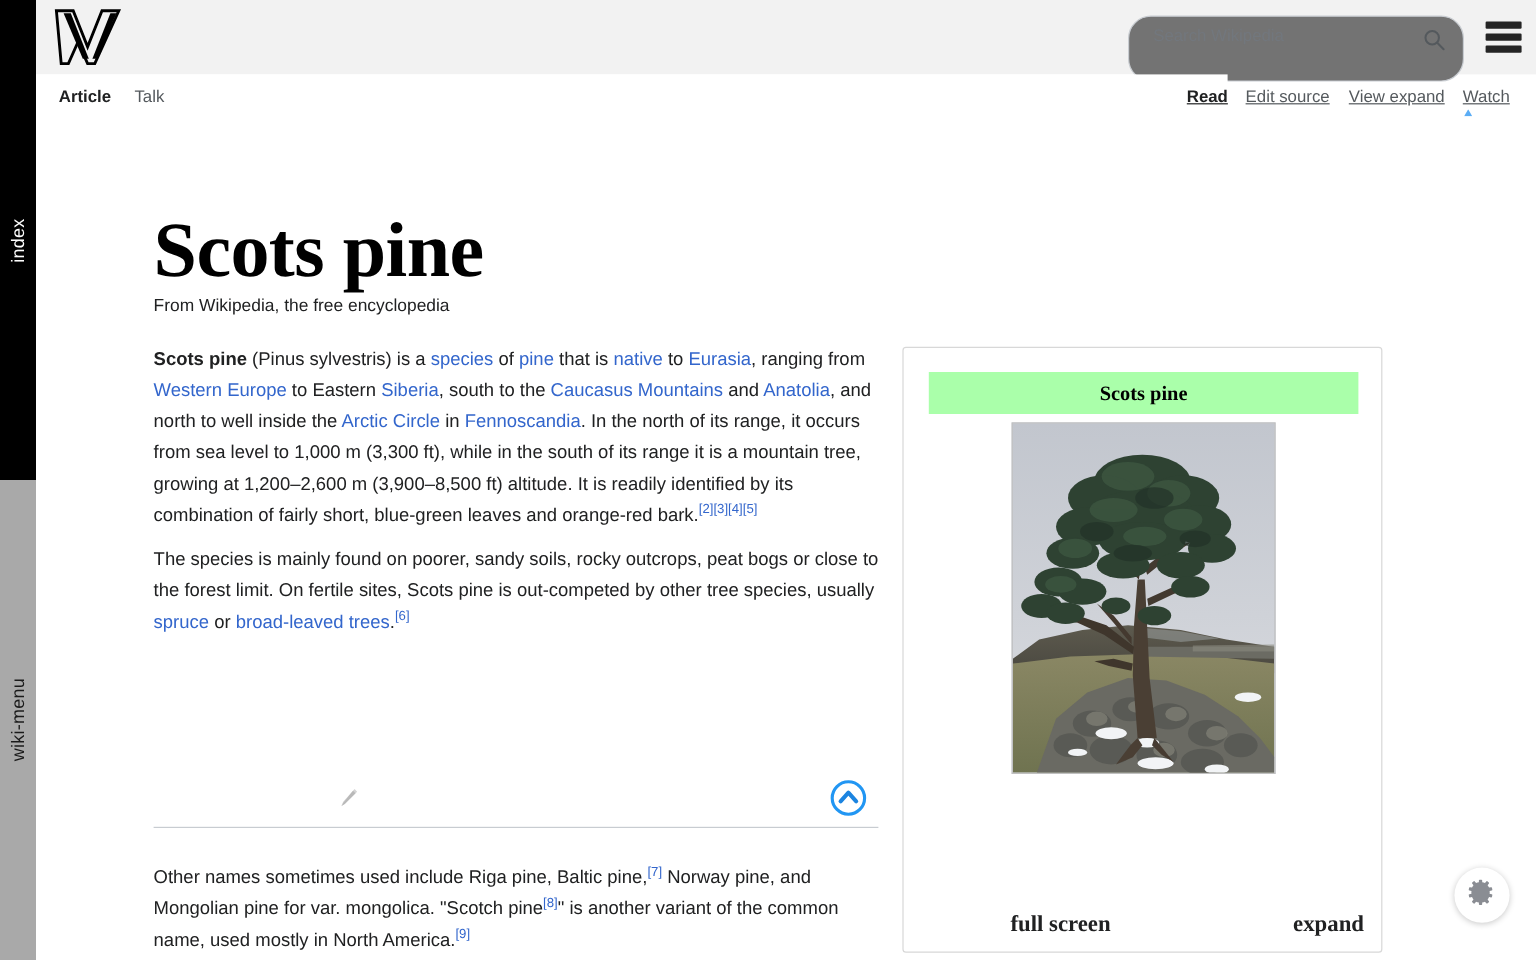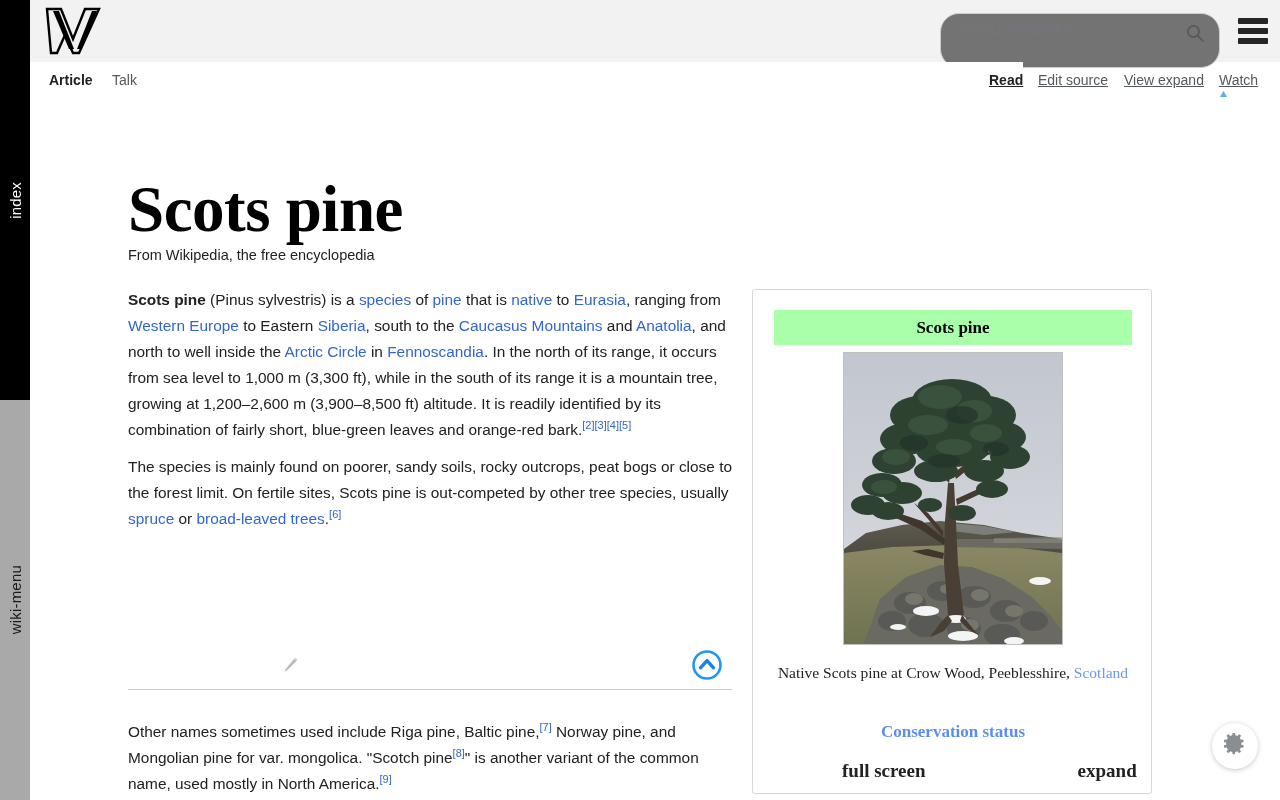--- a/index.html
+++ b/index.html
@@ -452,23 +452,21 @@
           </g>
           <g fill="#223228" opacity="0.7">
             <ellipse cx="118" cy="62" rx="16" ry="9"></ellipse>
             <ellipse cx="70" cy="90" rx="14" ry="8"></ellipse>
             <ellipse cx="152" cy="96" rx="13" ry="7"></ellipse>
             <ellipse cx="100" cy="108" rx="16" ry="7"></ellipse>
           </g>
         </svg>
       </div>
 
-      <div id="infobox-caption"><span>Native Scots pine at Crow Wood, Peeblesshire, </span><a class="wlink-soft">Scotland</a></div>
-
-      <div id="conservation-status">Conservation status</div>
+
 
       <div id="infobox-actions">
         <span class="ib-action" id="ib-fullscreen">full screen</span>
         <span class="ib-action" id="ib-expand">expand</span>
       </div>
     </div>
 
   </div>
 
   <div id="settings-fab">

